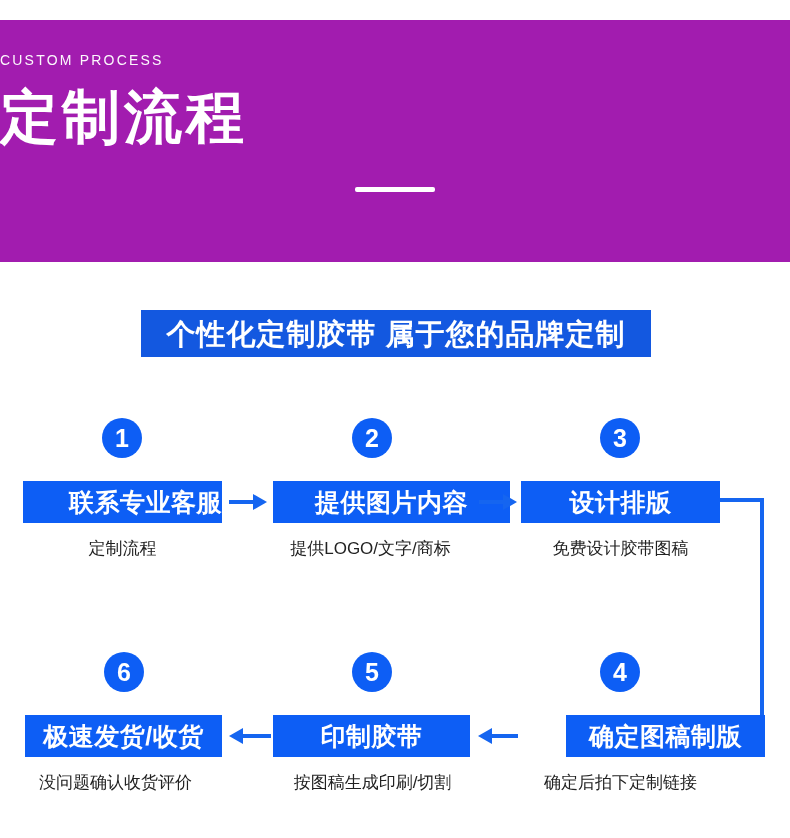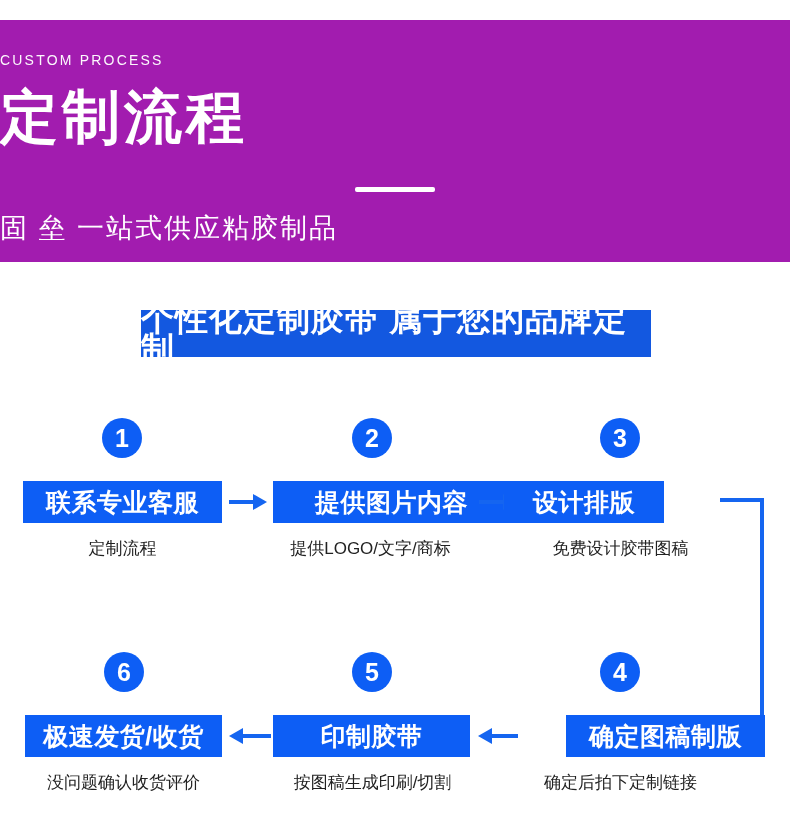--- a/index.html
+++ b/index.html
@@ -79,21 +79,21 @@
     top: 310px;
     width: 510px;
     height: 47px;
     background: #1358e0;
     display: flex;
     align-items: center;
     justify-content: center;
   }
   .headline-bar span {
     color: #ffffff;
-    font-size: 33px;
+    font-size: 29px;
     font-weight: bold;
     letter-spacing: 1px;
     line-height: 30px;
   }
 
   
   .flow {
     position: absolute;
     left: 0;
     top: 0;
@@ -174,32 +174,31 @@
     background: #1565f0;
   }
 </style>
 </head>
 <body>
 
 <div class="banner">
   <div class="banner-eyebrow">CUSTOM PROCESS</div>
   <div class="banner-title">定制流程</div>
   <div class="banner-divider"></div>
-  <div class="banner-subtitle">固 垒    一站式供应粘胶制品</div>
 </div>
 
 <div class="headline-bar">
   <span>个性化定制胶带  属于您的品牌定制</span>
 </div>
 
 <div class="flow">
 
   <div class="step">
     <div class="step-badge" style="left:102px; top:418px;">1</div>
-    <div class="step-box" style="left:23px; top:481px; width:199px;">
+    <div class="step-box" style="left:23px; top:481px; width:199px;justify-content:flex-end;">
       <span>联系专业客服</span>
     </div>
     <div class="step-caption" style="left:23px; top:537px; width:199px;">定制流程</div>
   </div>
 
   <div class="arrow right" style="left:229px; top:494px; width:38px;">
     <div class="shaft"></div>
       <div class="head"></div>
   </div>
 
@@ -211,21 +210,21 @@
     <div class="step-caption" style="left:251px; top:537px; width:239px;">提供LOGO/文字/商标</div>
   </div>
 
   <div class="arrow right" style="left:479px; top:494px; width:38px;">
     <div class="shaft"></div>
       <div class="head"></div>
   </div>
 
   <div class="step">
     <div class="step-badge" style="left:600px; top:418px;">3</div>
-    <div class="step-box" style="left:504px; top:481px; width:160px;">
+    <div class="step-box" style="left:521px; top:481px; width:199px;">
       <span>设计排版</span>
     </div>
     <div class="step-caption" style="left:521px; top:537px; width:199px;">免费设计胶带图稿</div>
   </div>
 
   <div>
     <div class="connector-seg" style="left:720px; top:498px; width:44px; height:4px;"></div>
     <div class="connector-seg" style="left:760px; top:498px; width:4px; height:239px;"></div>
     <div class="arrow left" style="left:715px; top:729px; width:49px;">
       <div class="shaft"></div>
@@ -257,16 +256,16 @@
   <div class="arrow left" style="left:229px; top:728px; width:42px;">
     <div class="shaft"></div>
       <div class="head"></div>
   </div>
 
   <div class="step">
     <div class="step-badge" style="left:104px; top:652px;">6</div>
     <div class="step-box" style="left:25px; top:715px; width:197px;">
       <span>极速发货/收货</span>
     </div>
-    <div class="step-caption" style="left:14px; top:771px; width:219px;">没问题确认收货评价</div>
+    <div class="step-caption" style="left:6px; top:771px; width:219px;">没问题确认收货评价</div>
   </div>
 
 </div>
 
 </body></html>

